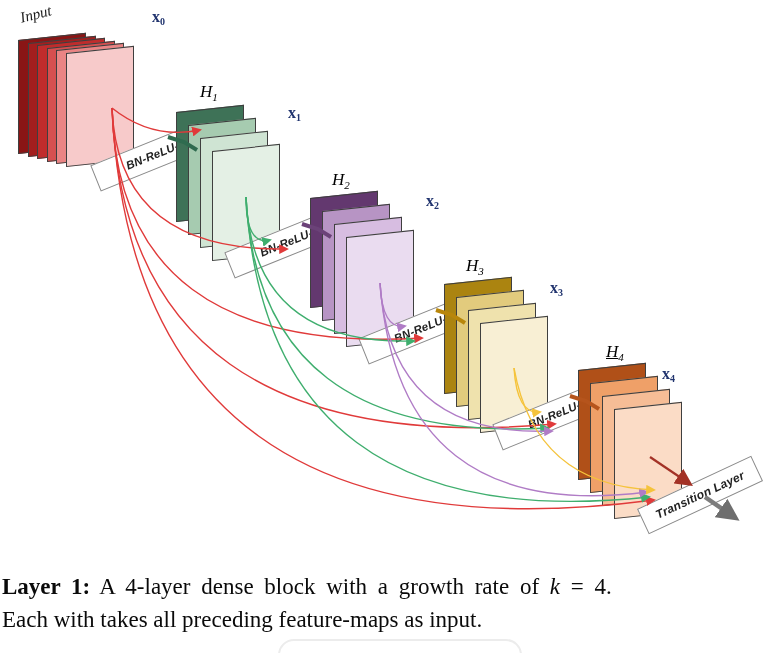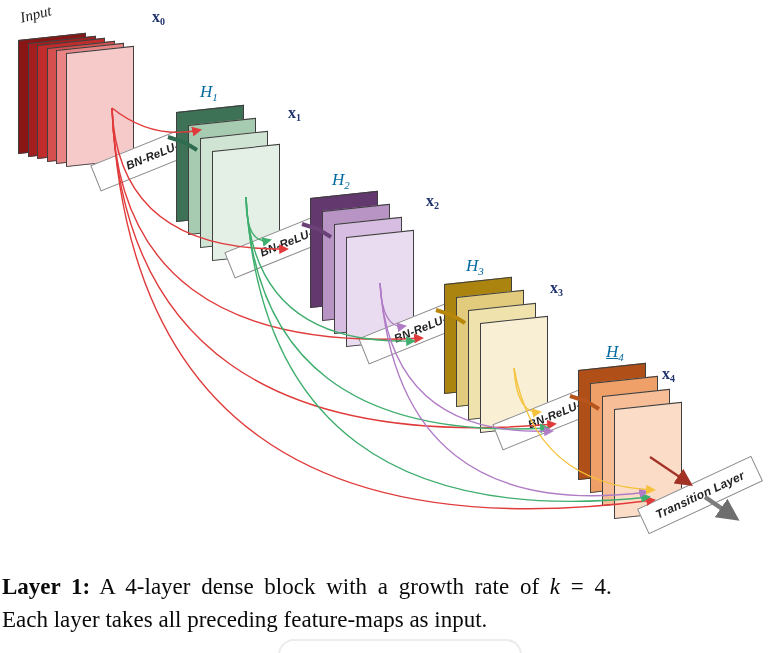--- a/index.html
+++ b/index.html
@@ -6,21 +6,21 @@
   #page{position:relative;width:768px;height:653px;background:#ffffff;overflow:hidden;
         font-family:"Liberation Serif",serif;}
   .sheet{position:absolute;width:66px;height:112px;border:1px solid #3f3f3f;
          transform:skewY(-6deg);transform-origin:0 0;}
   .sm{height:108px;}
   .band{position:absolute;width:150px;height:26px;background:#ffffff;border:1px solid #8a8a8a;
         display:flex;align-items:center;justify-content:center;
         font:italic 600 11.5px "Liberation Sans",sans-serif;color:#222;letter-spacing:.2px;
         transform:rotate(-22deg);}
   .tband{width:124px;transform:rotate(-25deg);font-size:12px;}
-  .hlab{position:absolute;font:italic 17px "Liberation Serif",serif;color:#0369a1;z-index:25;}
+  .hlab{position:absolute;font:italic 17px "Liberation Serif",serif;color:#000000;z-index:25;}
   .hlab .sub{font-size:11px;vertical-align:-4px;}
   .xlab{position:absolute;font:bold 16px "Liberation Serif",serif;color:#22356f;z-index:25;margin-left:36px;}
   .xlab .sub{font-size:10px;font-weight:bold;vertical-align:-3px;}
   .inlab{position:absolute;font:italic 15px "Liberation Serif",serif;color:#1a1a1a;
          transform:rotate(-14deg);z-index:25;}
   #overlay{position:absolute;left:0;top:0;z-index:20;pointer-events:none;}
   .caption{position:absolute;left:2px;top:570px;width:762px;color:#0a0a0a;z-index:30;}
   .capline1{font-size:23px;line-height:33px;word-spacing:5px;}
   .capline2{font-size:23px;line-height:33px;}
   .ftag{font-weight:bold;margin-right:9px;}
@@ -151,18 +151,18 @@
   <div class="xlab" style="left:626px;top:365px;">
     <span>x</span><span class="sub">4</span>
   </div>
 
   <div class="caption">
     <div class="capline1">
       <span class="ftag">Layer 1:</span><span>A 4-layer dense block with a growth rate of</span>
       <span class="kvar">k</span>
       <span>= 4.</span>
     </div>
-    <div class="capline2">Each layer takes all preceding feature-maps as input.</div>
+    <div class="capline2">Each with takes all preceding feature-maps as input.</div>
   </div>
 
   <div class="artifact"></div>
 
 </div>
 
 </body></html>

